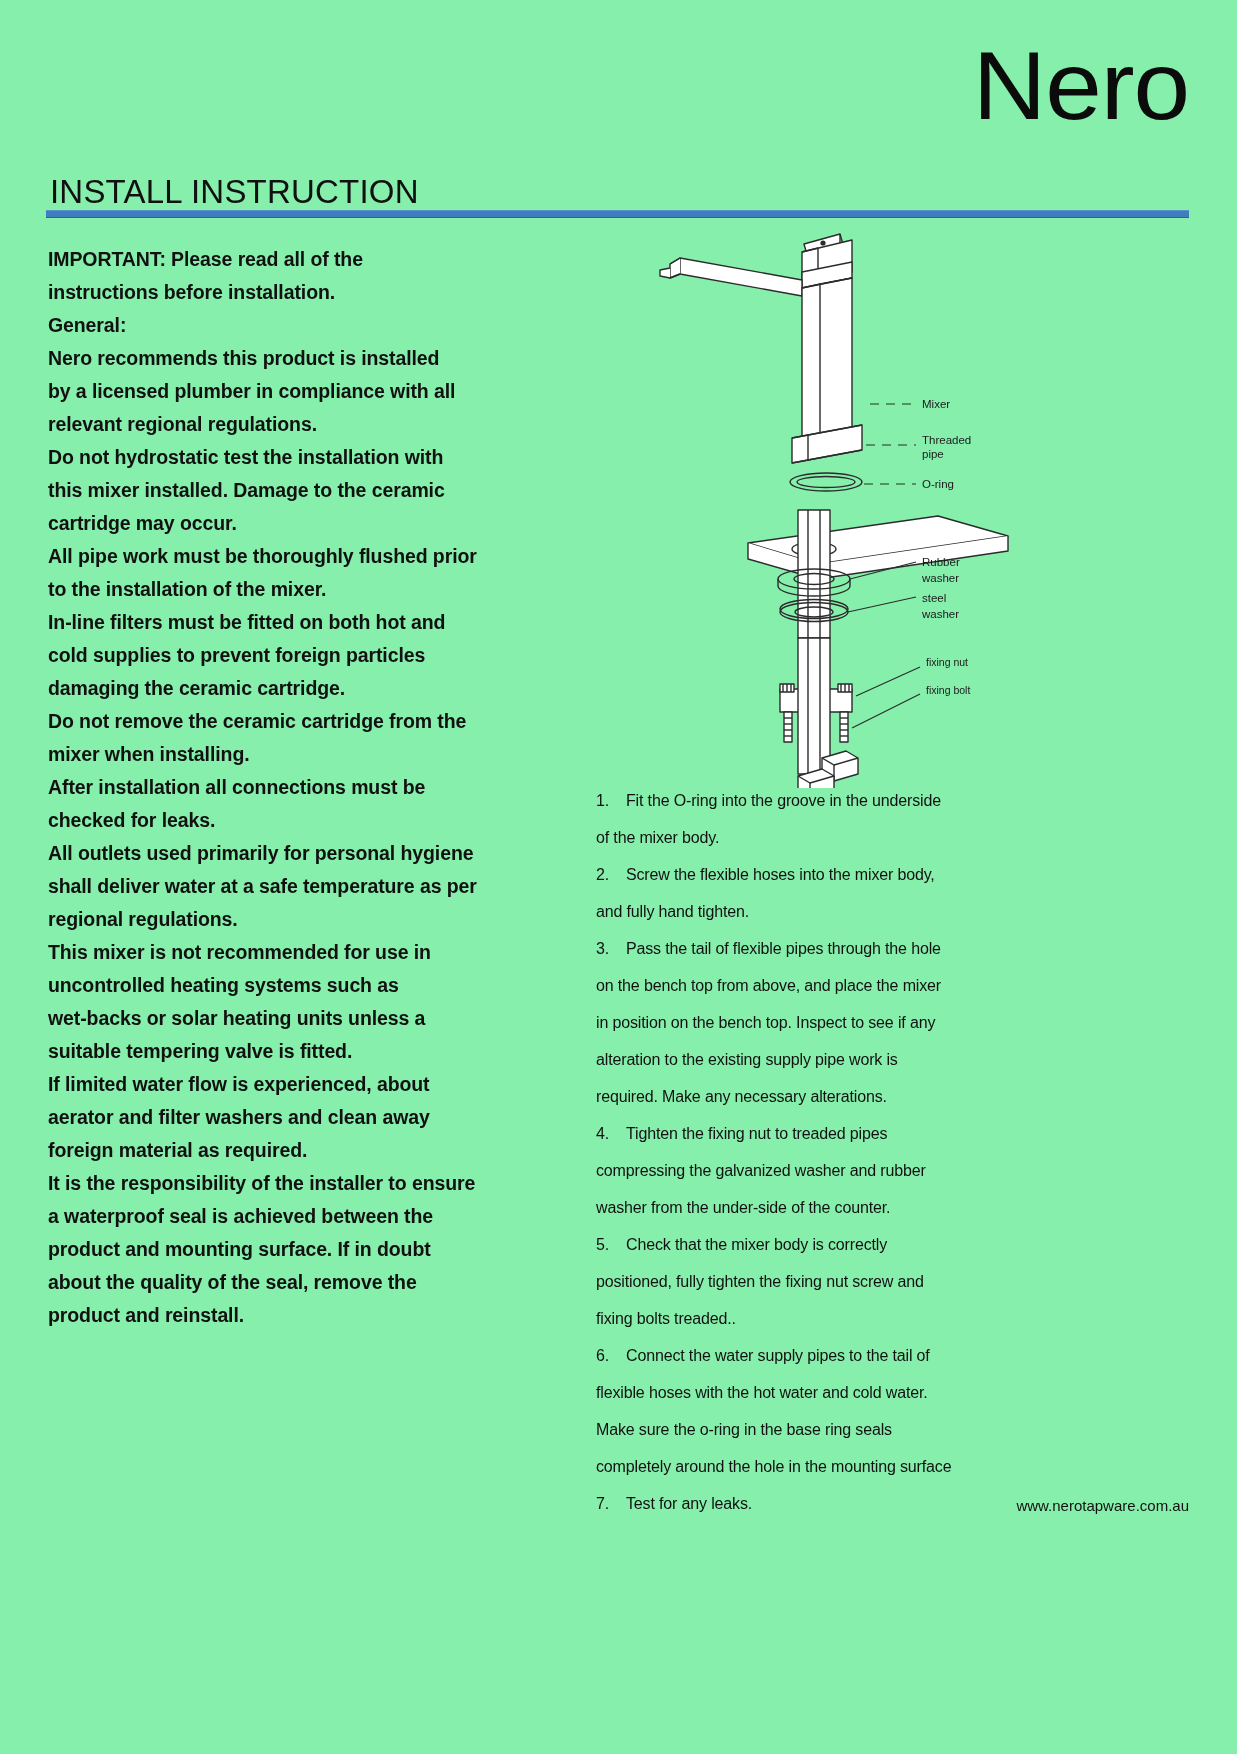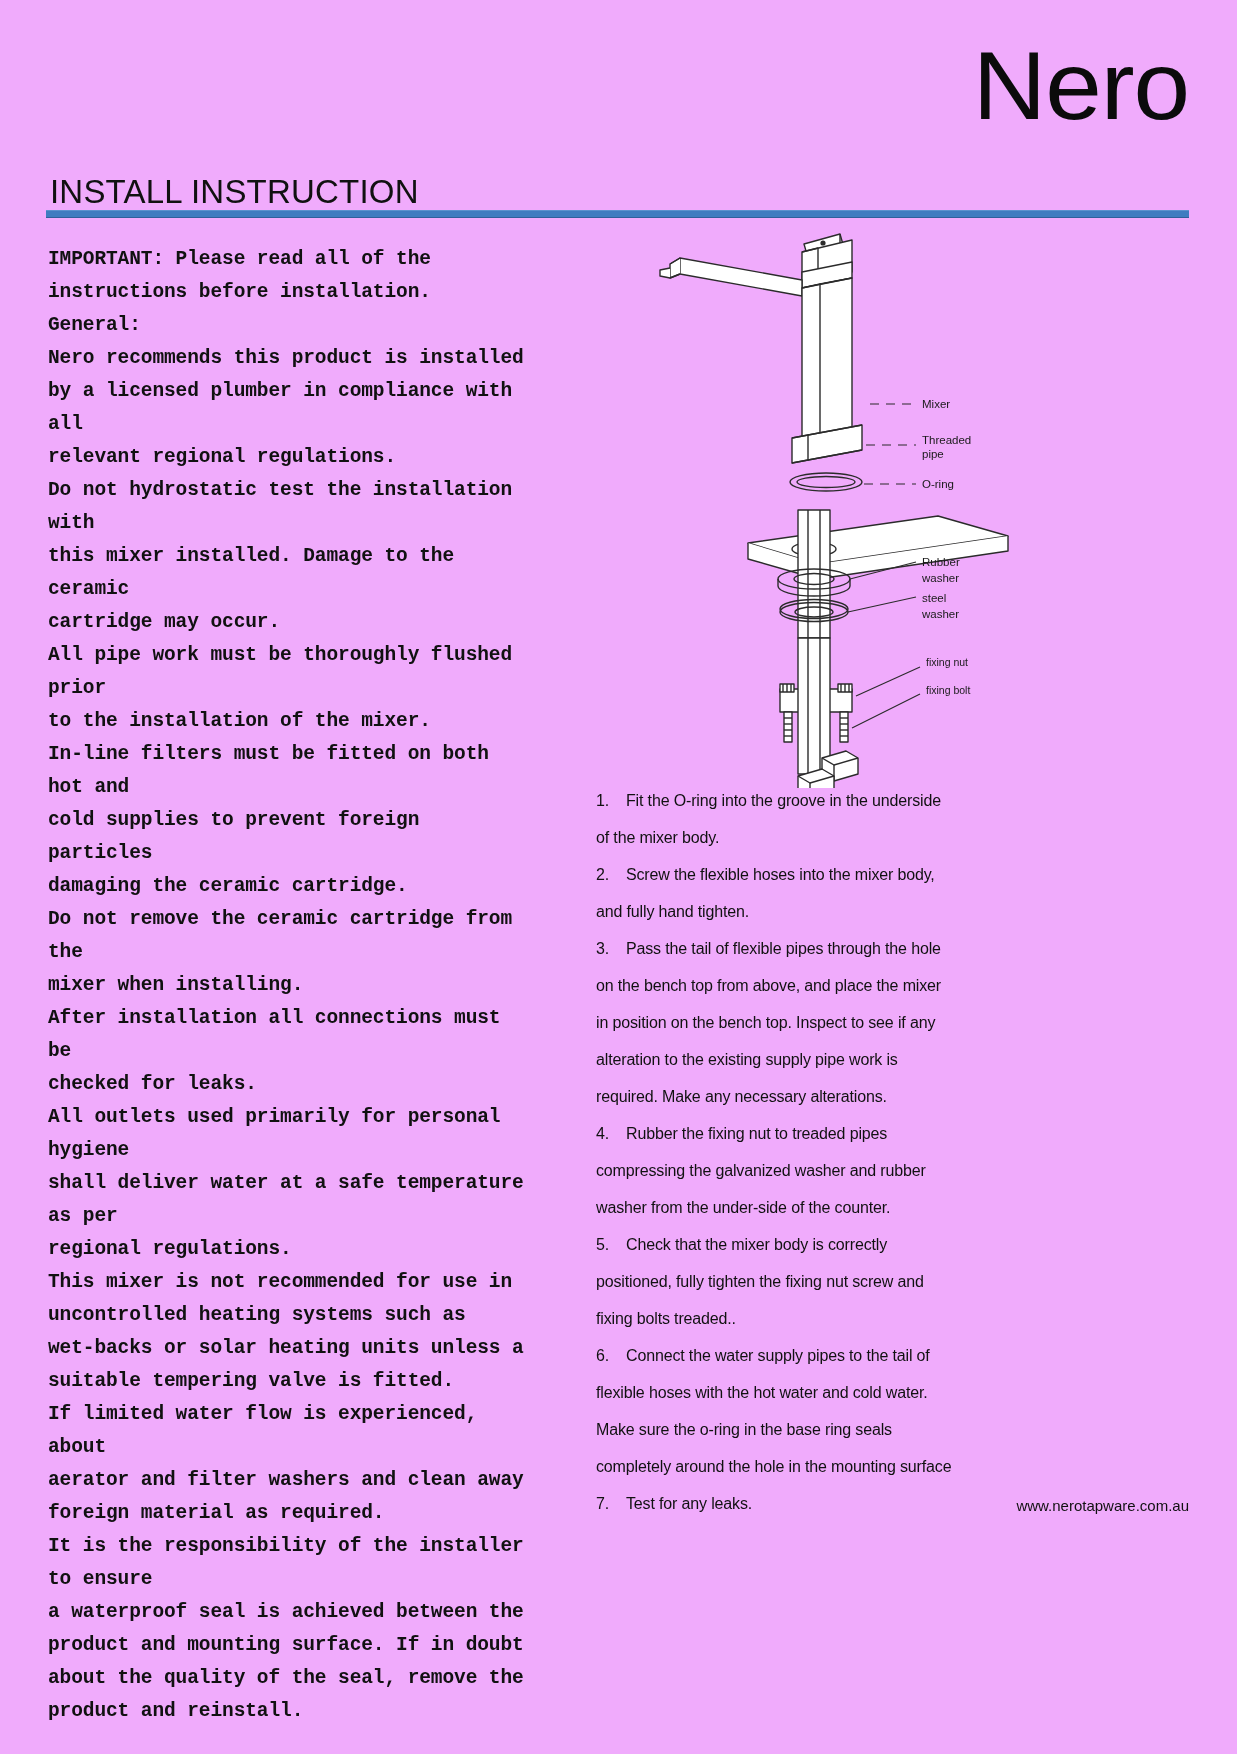--- a/index.html
+++ b/index.html
@@ -12,21 +12,21 @@
     height: 1754px;
     position: relative;
     font-family: "Liberation Sans", sans-serif;
     color: #000000;
     overflow: hidden;
   }
 
   .page {
     position: absolute;
     inset: 0;
-    background: #f0abfc;
+    background: #86efac;
   }
 
   
   .brand-logo {
     position: absolute;
     right: 48px;
     top: 36px;
     font-family: "Liberation Sans", sans-serif;
     font-size: 96px;
     line-height: 100px;
@@ -58,21 +58,20 @@
     border-top: 1px solid #5c92cd;
     border-bottom: 1px solid #2f5f9b;
   }
 
   
   .left-col {
     position: absolute;
     left: 48px;
     top: 243px;
     width: 480px;
-    font-family: Liberation Mono, monospace;
   }
   .left-col p {
     margin: 0;
     font-size: 19.5px;
     line-height: 33px;
     font-weight: 600;
     color: #111111;
     letter-spacing: -0.1px;
   }
 
@@ -309,21 +308,21 @@
 
     <div class="step">
       <span class="num">3.</span><span>Pass the tail of flexible pipes through the hole</span><br>
       <span>on the bench top from above, and place the mixer</span><br>
       <span>in position on the bench top. Inspect to see if any</span><br>
       <span>alteration to the existing supply pipe work is</span><br>
       <span>required. Make any necessary alterations.</span>
     </div>
 
     <div class="step">
-      <span class="num">4.</span><span>Rubber the fixing nut to treaded pipes</span><br>
+      <span class="num">4.</span><span>Tighten the fixing nut to treaded pipes</span><br>
       <span>compressing the galvanized washer and rubber</span><br>
       <span>washer from the under-side of the counter.</span>
     </div>
 
     <div class="step">
       <span class="num">5.</span><span>Check that the mixer body is correctly</span><br>
       <span>positioned, fully tighten the fixing nut screw and</span><br>
       <span>fixing bolts treaded..</span>
     </div>
 

